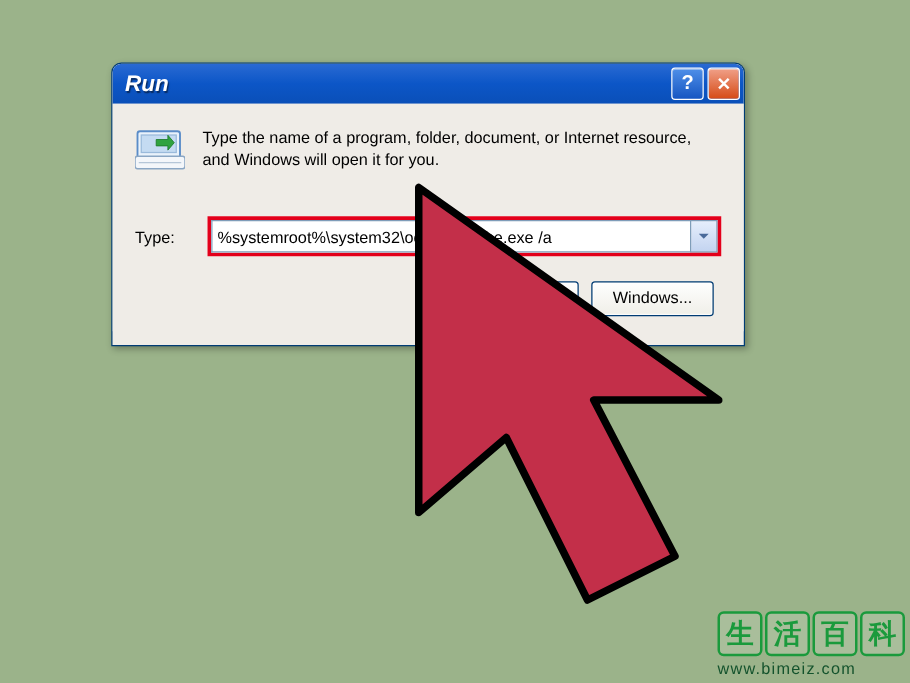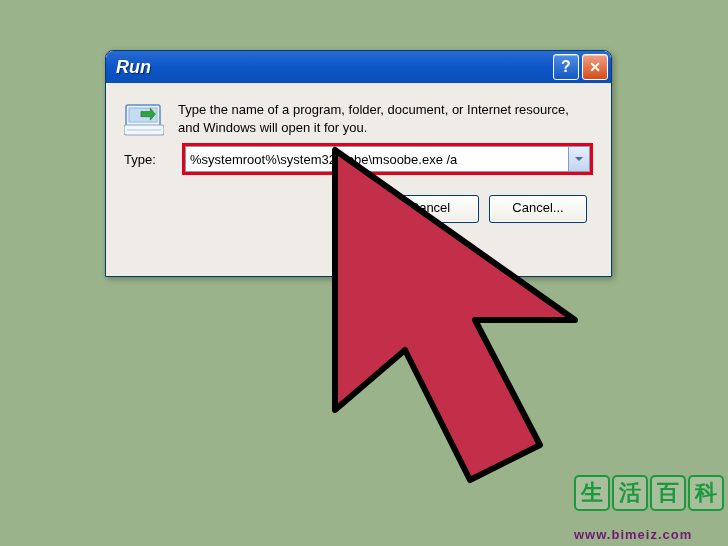--- a/index.html
+++ b/index.html
@@ -9,21 +9,21 @@
     height: 546px;
     background: #9bb38a;
     font-family: Tahoma, Verdana, sans-serif;
     font-size: 13px;
     overflow: hidden;
     position: relative;
   }
 
   .run-dialog {
     position: absolute;
-    left: 105px;
+    left: 89px;
     top: 50px;
     width: 505px;
     height: 225px;
     background: #efece7;
     border: 1px solid #003c74;
     border-radius: 8px 8px 0 0;
     box-shadow: 2px 2px 6px rgba(0,0,0,0.3);
     overflow: hidden;
   }
 
@@ -73,21 +73,21 @@
 
   .dialog-body {
     padding: 18px 18px 12px 18px;
     background: #efece7;
   }
 
   .top-row {
     display: flex;
     align-items: flex-start;
     gap: 14px;
-    margin-bottom: 6px;
+    margin-bottom: 36px;
   }
 
   .run-icon {
     width: 40px;
     height: 36px;
     flex-shrink: 0;
     position: relative;
   }
 
   .run-icon svg { width: 100%; height: 100%; }
@@ -194,26 +194,25 @@
     font-size: 22px;
     font-weight: bold;
     display: flex;
     align-items: center;
     justify-content: center;
     background: rgba(255,255,255,0.15);
     font-family: "SimHei","Microsoft YaHei",sans-serif;
   }
 
   .wm-url {
-    color: #701a75;
+    color: #14532d;
     font-size: 13px;
     letter-spacing: 1px;
     font-family: Arial, sans-serif;
-    margin-top: 16px;
-    font-weight: bold;
+    margin-top: 2px;
   }
 </style>
 </head>
 <body>
 
 <div class="run-dialog">
 
   <div class="titlebar">
     <span class="titlebar-title">Run</span>
     <div class="titlebar-btn help-btn">
@@ -246,21 +245,21 @@
         <div class="combo-drop">
           <svg viewBox="0 0 8 8">
             <path d="M0 2 L4 6 L8 2 Z" fill="#4a6a9a"></path>
           </svg>
         </div>
       </div>
     </div>
 
     <div class="button-row">
       <div class="xp-button">Cancel</div>
-      <div class="xp-button">Cancel...</div>
+      <div class="xp-button">Windows...</div>
     </div>
 
   </div>
 </div>
 
 <svg class="cursor-arrow" viewBox="0 0 340 360">
   <path d="M 20 10
            L 20 270
            L 90 210
            L 155 340

